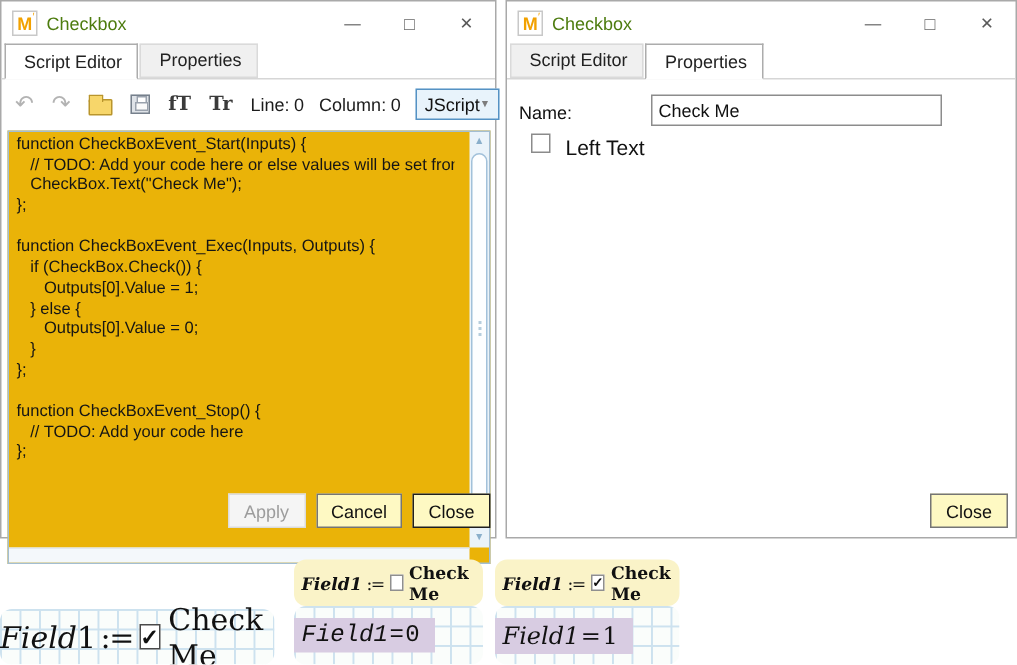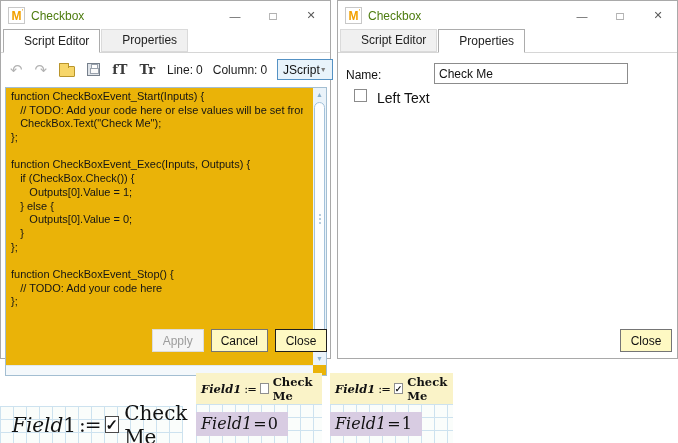--- a/index.html
+++ b/index.html
@@ -18,21 +18,21 @@
   .app-icon .logo-prime { position:absolute; top:0; right:1px; color:#f2a100; font-size:7px; line-height:1; }
   .title-text { margin-left:6px; color:#4d7c0f; font-size:12px; }
   .win-controls { position:absolute; right:0; top:0; height:100%; display:flex; }
   .win-btn { width:38px; height:100%; display:flex; align-items:center; justify-content:center;
              color:#5a5a5a; font-size:11px; }
   .win-btn.max { font-size:12px; color:#6a6a6a; }
 
   .tabstrip { position:relative; height:23px; display:flex; align-items:flex-end; padding-left:2px;
               border-bottom:1px solid #d6d6d6; }
   .tab { font-size:12px; color:#222; background:#f0f0f0; border:1px solid #dadada;
-         padding:3px 10px 4px 20px; margin-right:1px; position:relative; white-space:nowrap; }
+         padding:3px 10px 4px 12px; margin-right:1px; position:relative; white-space:nowrap; }
   .tab.active { background:#fff; border-color:#acacac; border-bottom:1px solid #fff;
                 margin-bottom:-1px; z-index:2; padding-top:4px; }
 
   
   .toolbar { display:flex; align-items:center; height:33px; padding-left:9px; }
   .ticon { display:inline-flex; align-items:center; justify-content:center; margin-right:12px; }
   .arrow-icon { font-size:15px; color:#b3b3b3; line-height:1; }
   .folder-icon { position:relative; width:16px; height:11px; background:#f7d66a; border:1px solid #b9952c;
                  border-radius:1px; margin-top:3px; }
   .folder-icon::before { content:""; position:absolute; top:-4px; left:-1px; width:8px; height:4px;
@@ -78,36 +78,36 @@
   .prop-input { position:absolute; left:96px; top:62px; width:194px; height:21px; border:1px solid #8c8c8c;
                 font-size:12px; padding:0 4px; color:#111; font-family:"Liberation Sans", sans-serif; background:#fff; }
   .prop-check { position:absolute; left:16px; top:88px; width:13px; height:13px; border:1px solid #8b8b8b; background:#fff; }
   .prop-check-label { position:absolute; left:39px; top:89px; font-size:14px; color:#111; }
 
   
   .gridbg { background-color:#fafdfb;
             background-image:linear-gradient(#cde2ef 1px, transparent 1px),
                              linear-gradient(90deg, #cde2ef 1px, transparent 1px);
             background-size:13px 13px; }
-  .snippet { position:absolute; font-family:"DejaVu Serif", serif; color:#111; }
+  .snippet { position:absolute; font-family:"DejaVu Serif", serif; color:#111;border-radius:8px; }
   .snip-large { left:0; top:406px; width:183px; height:37px; display:flex; align-items:center;
-                padding-left:12px; font-size:20px; }
+                padding-left:0; font-size:20px; }
   .mc-var { font-style:italic; }
   .mc-op { margin:0 4px 0 3px; letter-spacing:-1px; }
   .mc-box { display:inline-flex; align-items:center; justify-content:center; background:#fff;
             border:1px solid #4a4a4a; margin-right:5px; }
   .mc-box.large { width:17px; height:17px; font-size:15px; font-weight:bold; }
   .mc-box.small { width:11px; height:11px; font-size:9px; font-weight:bold; border-color:#8f8f8f; margin-right:4px; }
   .yellow-region { background:#faf3c8; display:flex; align-items:center; padding-left:5px;
                    font-size:11.5px; }
   .yellow-region .mc-var { font-weight:bold; }
   .yellow-region .mc-text { font-weight:bold; }
   .yel-mid { left:196px; top:373px; width:126px; height:31px; }
   .yel-right { left:330px; top:373px; width:123px; height:31px; }
-  .grid-mid { left:196px; top:404px; width:126px; height:39px; }
+  .grid-mid { left:196px; top:404px; width:126px; height:39px;font-family:Liberation Mono, monospace; }
   .grid-right { left:330px; top:404px; width:123px; height:39px;text-align:right; }
   .result-box { position:absolute; left:0; top:8px; background:#d8cce2; padding:2px 10px 3px 5px;
                 font-size:16px; white-space:nowrap; }
   .result-box .mc-eq { margin:0 1px; }
 </style>
 </head>
 <body>
 
 <div class="stage">
 

